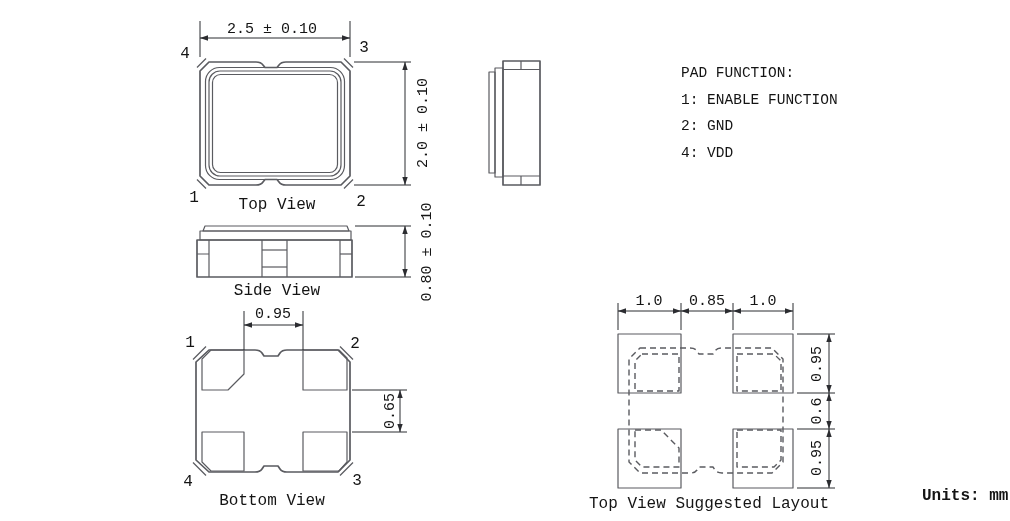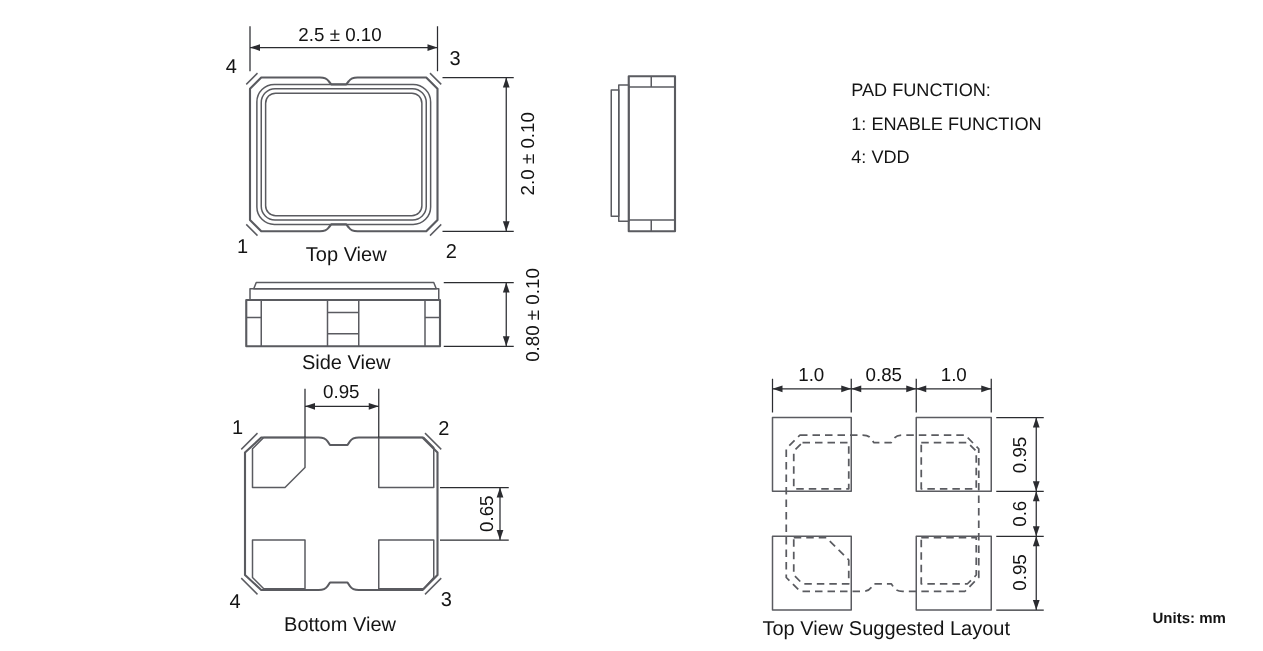--- a/index.html
+++ b/index.html
@@ -4,37 +4,37 @@
 <style>
   :root{
     --line:#5a5b60;
     --dim:#2b2c30;
     --text:#141414;
     --bg:#ffffff;
   }
   html,body{margin:0;padding:0;background:var(--bg);}
   .canvas{
     position:relative;width:1010px;height:521px;background:var(--bg);
-    font-family:Liberation Sans, sans-serif;color:var(--text);overflow:hidden;border-radius:26px;
+    font-family:Liberation Mono, monospace;color:var(--text);overflow:hidden;border-radius:26px;
   }
   svg{position:absolute;left:0;top:0;}
   .outline{stroke:var(--line);stroke-width:1.7;fill:none;stroke-linejoin:round;}
   .thin{stroke:var(--line);stroke-width:1.2;fill:none;stroke-linejoin:round;}
   .dashed{stroke:var(--line);stroke-width:1.4;fill:none;stroke-dasharray:6 4;stroke-linejoin:round;}
   .dim{stroke:var(--dim);stroke-width:1;fill:none;}
   .arrow{fill:var(--dim);stroke:none;}
   text{fill:var(--text);}
   .dim-t{font-size:15px;}
   .pin-t{font-size:16px;}
   .label-t{font-size:16px;}
   .pad-function{
     position:absolute;left:681px;top:60px;font-size:14.5px;line-height:26.5px;white-space:nowrap;
   }
   .units{
-    position:absolute;left:922px;top:487px;font-size:12px;font-weight:bold;white-space:nowrap;
+    position:absolute;left:922px;top:487px;font-size:16px;font-weight:bold;white-space:nowrap;
   }
 </style>
 </head>
 <body>
 
 <div class="canvas">
 
 <svg width="1010" height="521" viewBox="0 0 1010 521">
 
   <g>
@@ -203,18 +203,19 @@
       <text class="dim-t" transform="rotate(-90 816,411)" x="816" y="416" text-anchor="middle">0.6</text>
       <text class="dim-t" transform="rotate(-90 816,458)" x="816" y="463" text-anchor="middle">0.95</text>
     </g>
     <text class="label-t" x="709" y="508" text-anchor="middle">Top View Suggested Layout</text>
   </g>
 </svg>
 
   <div class="pad-function">
     <div>PAD FUNCTION:</div>
     <div>1: ENABLE FUNCTION</div>
+    <div>2: GND</div>
     <div>4: VDD</div>
   </div>
 
   <div class="units">Units: mm</div>
 
 </div>
 
 </body></html>

